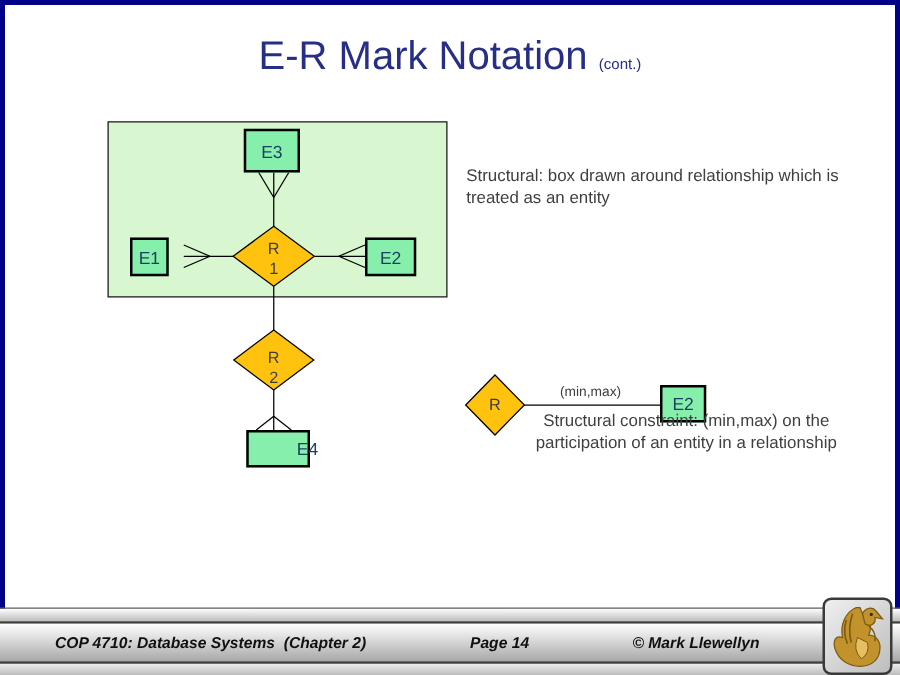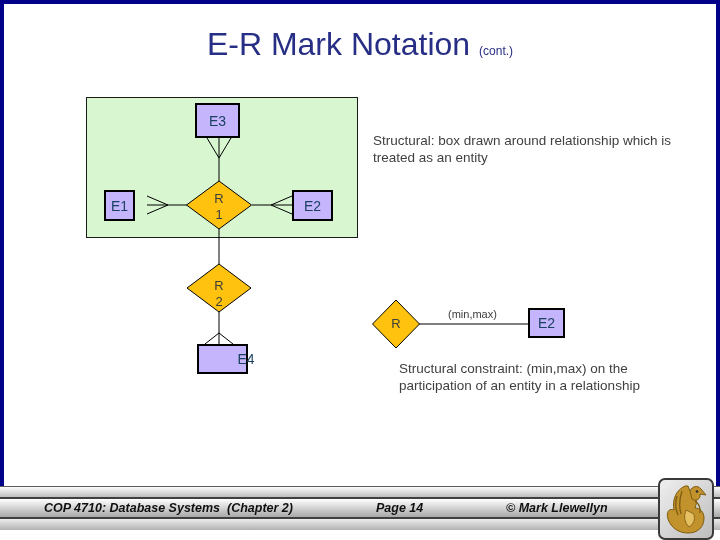--- a/index.html
+++ b/index.html
@@ -21,21 +21,21 @@
   .title-suffix { font-size:12px; }
 
   .agg-box {
     position:absolute; left:86px; top:97px; width:272px; height:141px;
     background:#d8f6d0; border:1px solid #1a1a1a; box-sizing:border-box;
   }
 
   svg.connectors { position:absolute; left:0; top:0; z-index:2; }
 
   .entity {
-    position:absolute; z-index:3; background:#c4b5fd; border:2px solid #000;
+    position:absolute; z-index:3; background:#86efac; border:2px solid #000;
     box-sizing:border-box; display:flex; align-items:center; justify-content:center;
     font-size:14px; color:#1b4060;
   }
   .e3  { left:195px; top:103px; width:45px; height:35px; }
   .e1  { left:104px; top:190px; width:31px; height:31px; }
   .e2  { left:292px; top:190px; width:41px; height:31px; }
   .e4  { left:197px; top:344px; width:40px; height:30px;padding-left:47px; }
   .e2b { left:528px; top:308px; width:37px; height:30px; }
 
   .diamond-label {
@@ -46,26 +46,26 @@
   .r2-label { left:187px; top:264px; width:64px; height:48px; padding-top:14px; box-sizing:border-box; }
   .r3-label { left:372px; top:300px; width:48px; height:48px; display:flex; align-items:center; justify-content:center; clip-path:none; }
 
   .minmax {
     position:absolute; left:448px; top:308px; width:74px; text-align:left;
     font-size:11px; color:#3d3d3d; z-index:3;
   }
 
   .note { position:absolute; font-size:13.5px; line-height:17px; color:#3f3f3f; z-index:3; }
   .note-aggregation { left:373px; top:132px; width:316px; }
-  .note-constraint  { left:399px; top:360px; width:300px; }
+  .note-constraint  { left:399px; top:328px; width:300px;text-align:center; }
 
   .footer { position:absolute; left:0; top:486px; width:720px; height:54px; z-index:4; }
   .fstrip1 { height:13px; background:linear-gradient(#fdfdfd,#bdbdbd);
              border-top:1px solid #5e5e5e; border-bottom:2px solid #3f3f3f; box-sizing:border-box; }
-  .fstrip2 { height:20px; background:linear-gradient(#ffffff,#a8a8a8);
+  .fstrip2 { height:32px; background:linear-gradient(#ffffff,#a8a8a8);
              border-bottom:2px solid #3f3f3f; box-sizing:border-box; position:relative; }
   .fstrip3 { height:11px; background:linear-gradient(#ededed,#b2b2b2); }
   .ftext { position:absolute; top:50%; transform:translateY(-50%);
            font-style:italic; font-weight:bold; font-size:12.5px; color:#101010; white-space:pre; }
   .f-course { left:44px; }
   .f-page   { left:376px; }
   .f-copy   { left:506px; }
 
   .logo-box {
     position:absolute; left:658px; top:478px; width:56px; height:62px; z-index:6;

